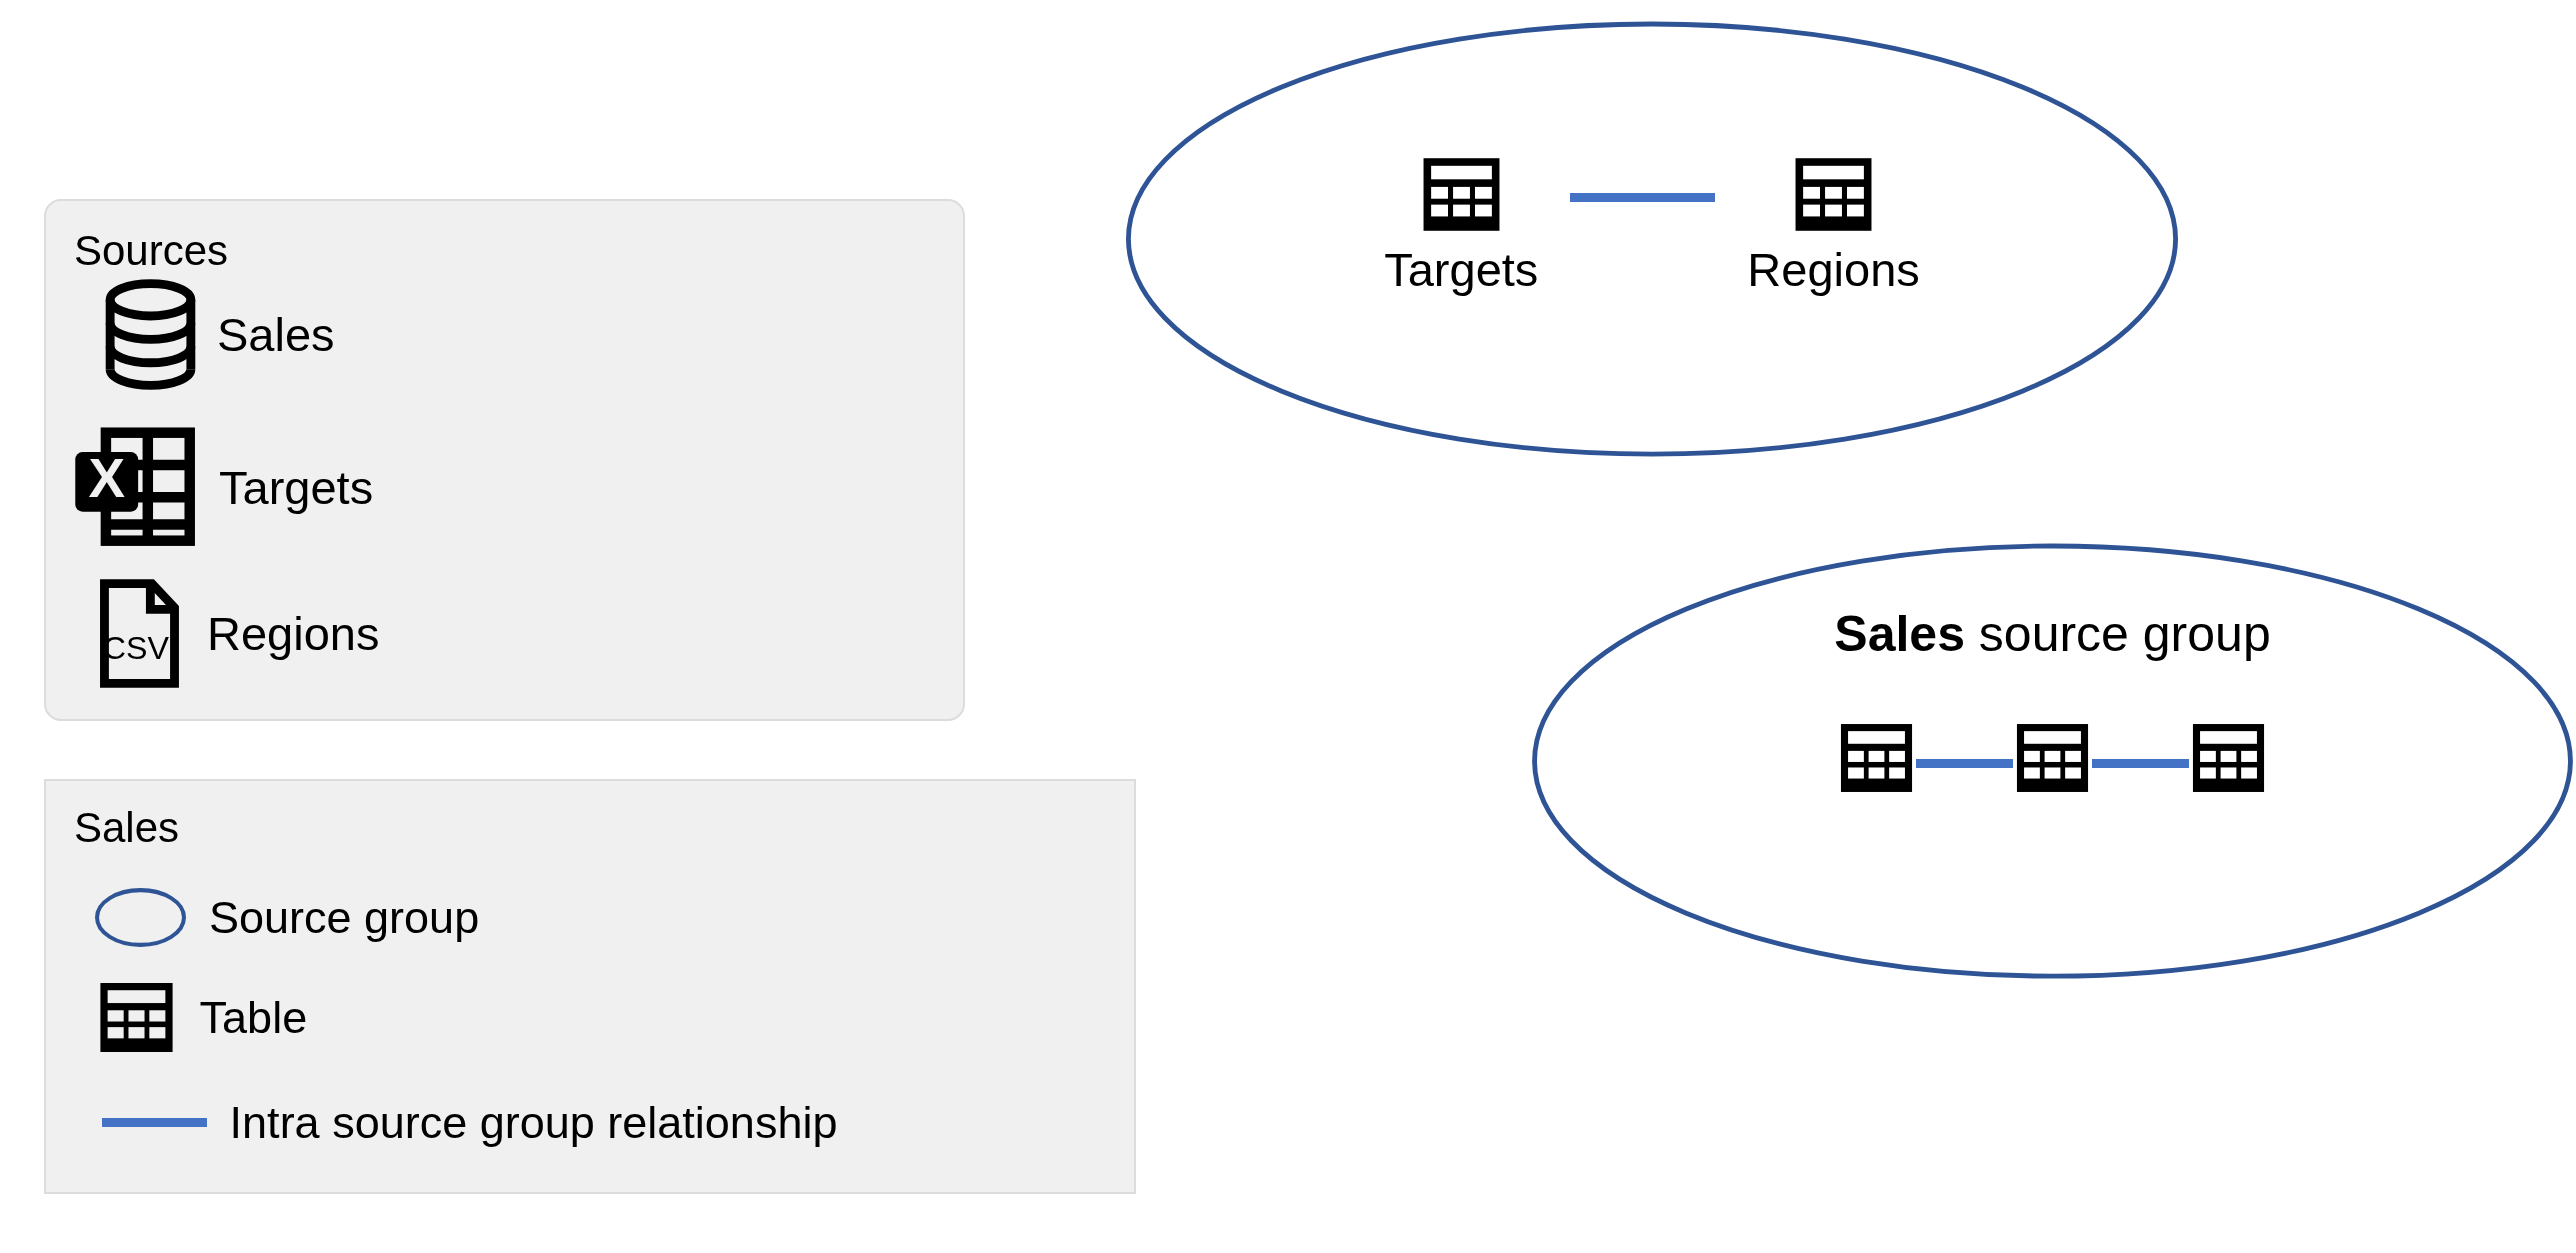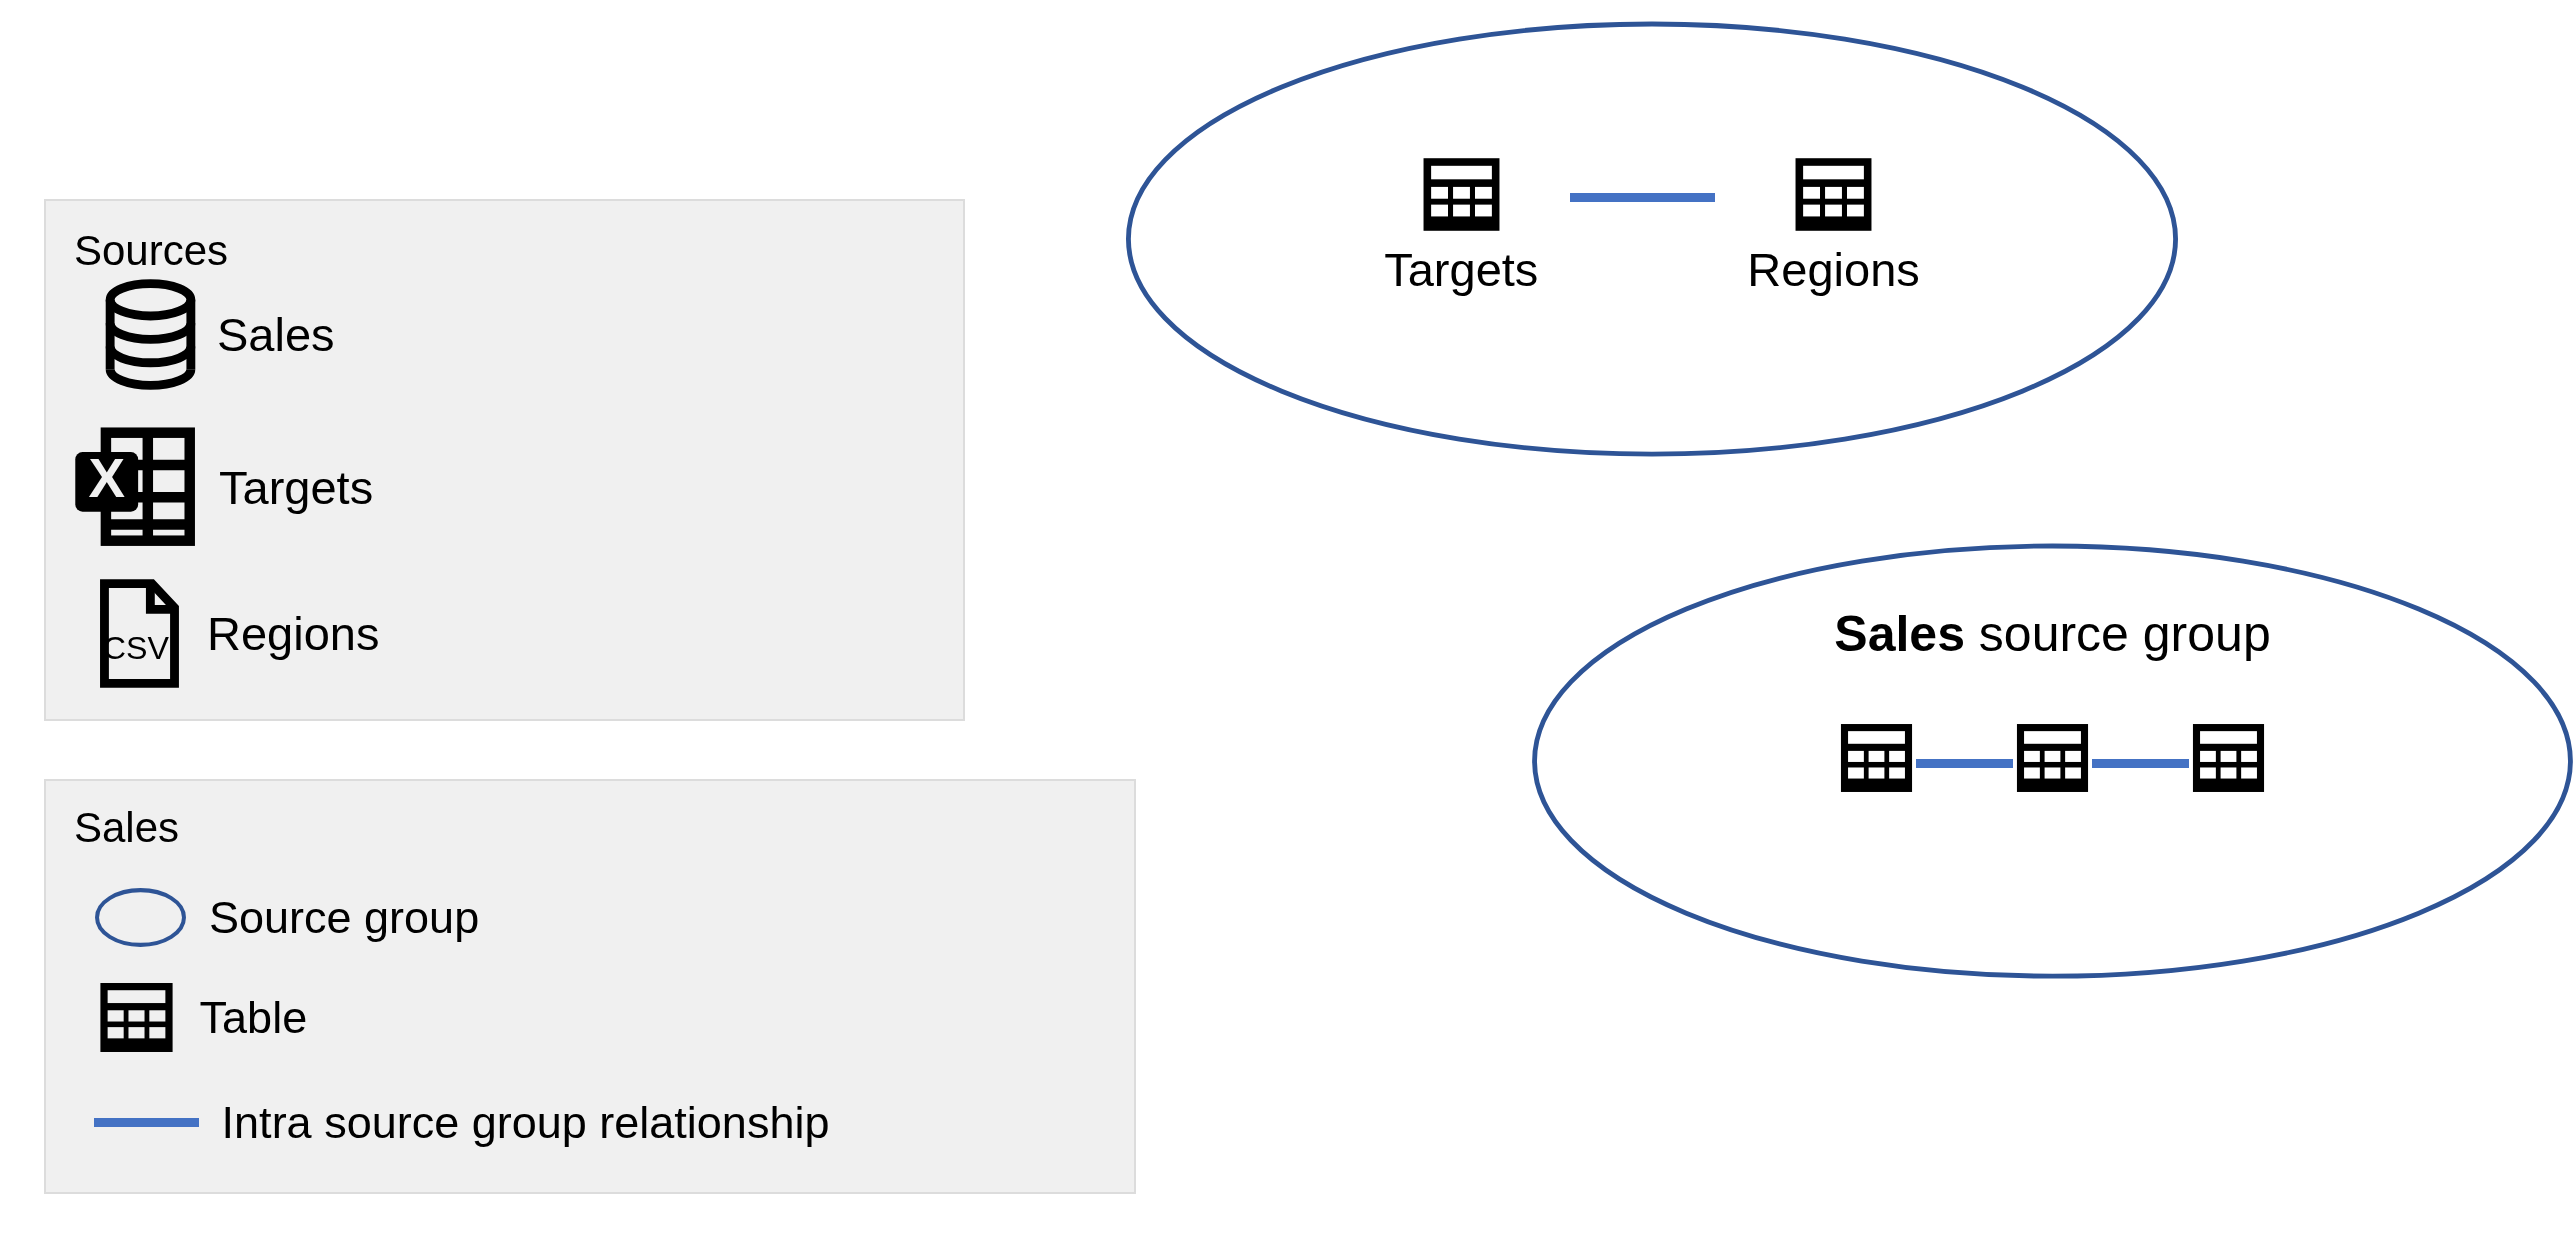--- a/index.html
+++ b/index.html
@@ -25,21 +25,21 @@
   }
   .panel-title {
     position: absolute;
     font-size: 42px;
     line-height: 1;
     color: #000;
     white-space: nowrap;
   }
 
   
-  #sources-panel { left: 44px; top: 199px; width: 921px; height: 522px; }
+  #sources-panel { left: 44px; top: 199px; width: 921px; height: 522px; border-radius: 17px; }
   .src-row { position: absolute; display: flex; align-items: center; }
   .src-label {
     font-size: 47px;
     line-height: 1;
     white-space: nowrap;
     color: #000;
   }
   .src-icon { position: relative; flex: 0 0 auto; }
 
   
@@ -156,21 +156,21 @@
         <rect x="40" y="39" width="20" height="14" fill="#f0f0f0"></rect>
         <rect x="66" y="39" width="20" height="14" fill="#f0f0f0"></rect>
         <rect x="14" y="60" width="20" height="14" fill="#f0f0f0"></rect>
         <rect x="40" y="60" width="20" height="14" fill="#f0f0f0"></rect>
         <rect x="66" y="60" width="20" height="14" fill="#f0f0f0"></rect>
       </svg>
     </span>
     <span class="lg-label" style="margin-left:22.6px;">Table</span>
   </div>
 
-  <div class="lg-row" style="left:48px; top:305px; height:73px;text-align:center;">
+  <div class="lg-row" style="left:56px; top:305px; height:73px;text-align:center;">
     <span class="lg-swatch" style="width:105px; height:9.7px; background:#4472c4;"></span>
     <span class="lg-label" style="margin-left:22.6px;">Intra source group relationship</span>
   </div>
 </div>
 
 <div class="group" id="import-group">
   <svg width="1056" height="439" viewBox="0 0 1310 545">
     <ellipse cx="655" cy="272" rx="650" ry="267" fill="none" stroke="#2e5496" stroke-width="6"></ellipse>
   </svg>
 

